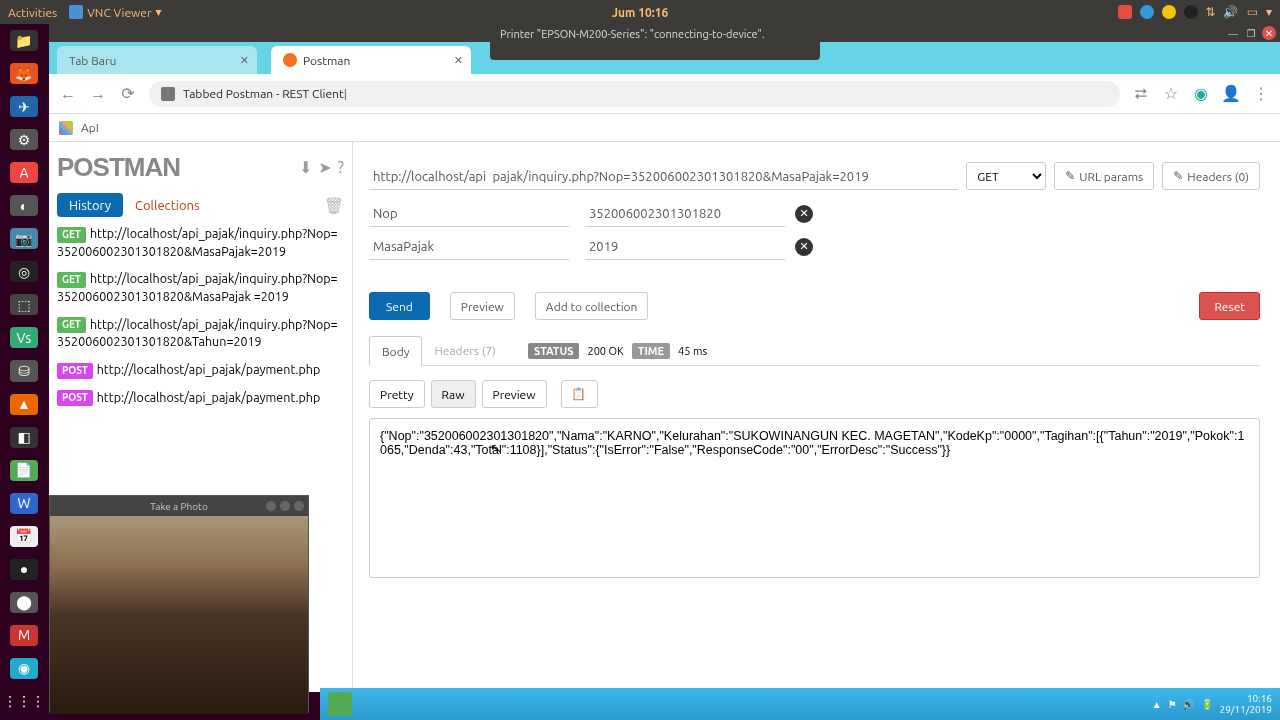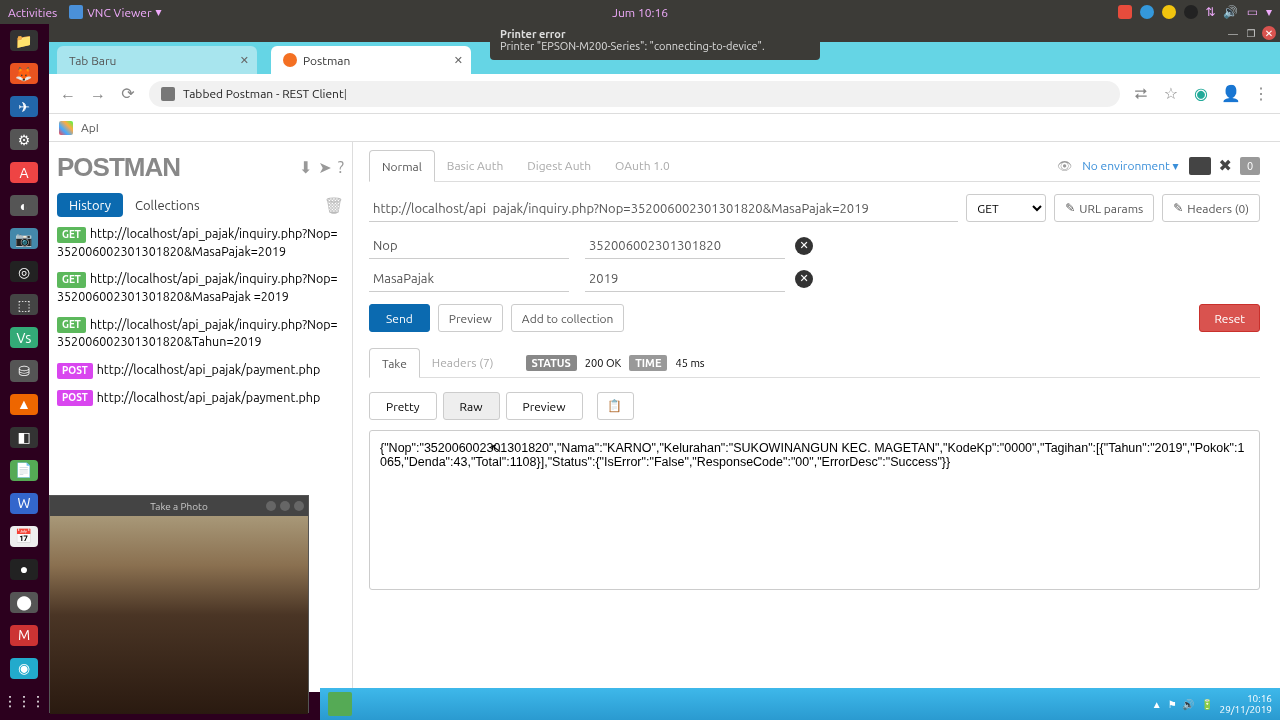--- a/index.html
+++ b/index.html
@@ -1,20 +1,20 @@
 <!DOCTYPE html>
 <html><head>
 <meta charset="utf-8">
 <style>
 *{box-sizing:border-box;margin:0;padding:0;font-family:Ubuntu,Arial,sans-serif}
 body{width:1280px;height:720px;overflow:hidden;background:#2c001e;position:relative}
-.topbar{height:24px;background:#3c3b37;color:#f0abfc;font-size:12px;display:flex;align-items:center;padding:0 8px}
+.topbar{height:24px;background:#3c3b37;color:#fdba74;font-size:12px;display:flex;align-items:center;padding:0 8px}
 .topbar .activities{margin-right:12px}
 .topbar .app-ind{display:flex;align-items:center;gap:4px}
-.topbar .clock{position:absolute;left:50%;transform:translateX(-50%);font-weight:400}
+.topbar .clock{position:absolute;left:50%;transform:translateX(-50%);font-weight:700}
 .topbar .sys{margin-left:auto;display:flex;gap:8px;align-items:center}
 .sys .dot{width:14px;height:14px;border-radius:3px}
 .launcher{position:absolute;left:0;top:24px;width:48px;height:696px;background:#2c001e;display:flex;flex-direction:column;align-items:center;padding-top:6px;gap:12px}
 .launcher .licon{width:28px;height:28px;border-radius:4px;display:flex;align-items:center;justify-content:center;font-size:14px;color:#fff}
 .window{position:absolute;left:49px;top:24px;width:1231px;height:668px;background:#fff;display:flex;flex-direction:column}
 .win-title{height:18px;background:#3c3b37;display:flex;justify-content:flex-end;align-items:center;padding:0 4px;gap:4px}
 .win-title .wbtn{width:14px;height:14px;font-size:10px;color:#ccc;display:flex;align-items:center;justify-content:center;cursor:pointer}
 .win-title .wbtn.close{background:#d9534f;border-radius:7px;color:#fff}
 .notif{position:absolute;left:490px;top:24px;z-index:10;width:330px;height:36px;background:#3c3b37;color:#ddd;font-size:11px;padding:4px 10px;border-radius:0 0 4px 4px}
 .notif .ntitle{font-weight:600}
@@ -32,21 +32,21 @@
 .bookbar{height:28px;border-bottom:1px solid #ddd;display:flex;align-items:center;padding:0 10px;font-size:12px;color:#555;gap:8px}
 .bookbar .grid-ico{width:14px;height:14px;background:linear-gradient(45deg,#f44,#4af,#fa4,#4f4);border-radius:2px}
 .content{flex:1;display:flex;overflow:hidden}
 .sidebar{width:304px;border-right:1px solid #ddd;padding:10px 8px;overflow:auto}
 .pm-logo{font-size:26px;font-weight:800;color:#888;letter-spacing:-1px;font-family:Arial}
 .side-top{display:flex;align-items:center;justify-content:space-between;margin-bottom:10px}
 .side-top .icons{display:flex;gap:6px;color:#999}
 .side-tabs{display:flex;align-items:center;margin-bottom:8px}
 .side-tab{padding:5px 12px;font-size:13px;border-radius:4px;cursor:pointer}
 .side-tab.active{background:#0b6ab0;color:#fff}
-.side-tab.inactive{color:#404040}
+.side-tab.inactive{color:#c2410c}
 .trash{margin-left:auto;color:#bbb;cursor:pointer}
 .hist-item{font-size:12.5px;line-height:1.4;margin-bottom:10px;word-break:break-all;cursor:pointer}
 .badge{display:inline-block;font-size:10px;font-weight:700;padding:1px 5px;border-radius:2px;color:#fff;margin-right:4px;vertical-align:middle}
 .badge.get{background:#5cb85c}
 .badge.post{background:#d946ef}
 .main{flex:1;padding:8px 20px 8px 16px;overflow:auto;position:relative}
 .req-tabs{display:flex;align-items:center;border-bottom:1px solid #ddd;height:32px;font-size:12px}
 .req-tab{padding:0 12px;height:32px;display:flex;align-items:center;color:#aaa;cursor:pointer}
 .req-tab.active{border:1px solid #ccc;border-bottom:1px solid #fff;margin-bottom:-1px;color:#555;border-radius:4px 4px 0 0}
 .env-area{margin-left:auto;display:flex;align-items:center;gap:10px}
@@ -58,32 +58,32 @@
 .url-input{flex:1;border:none;border-bottom:1px solid #ccc;padding:6px 4px;font-size:13px;color:#555;outline:none}
 .method-sel{width:80px;height:28px;border:1px solid #ccc;border-radius:3px;font-size:12px;padding:0 6px;background:#fff}
 .btn{height:28px;padding:0 10px;border:1px solid #ccc;border-radius:3px;background:#fff;font-size:12px;color:#555;cursor:pointer;display:flex;align-items:center;gap:4px}
 .params{margin-top:10px}
 .param-row{display:flex;align-items:center;margin-bottom:6px}
 .param-row input{border:none;border-bottom:1px solid #ccc;padding:6px 4px;font-size:13px;color:#555;outline:none}
 .param-row .pk{width:200px;margin-right:16px}
 .param-row .pv{width:200px}
 .param-row .del{margin-left:10px;width:18px;height:18px;border-radius:9px;background:#333;color:#fff;font-size:11px;display:flex;align-items:center;justify-content:center;cursor:pointer}
 .param-row.empty input{color:#aaa}
-.action-row{display:flex;gap:8px;margin-top:12px;align-items:center}
+.action-row{display:flex;gap:20px;margin-top:32px;align-items:center}
 .btn.primary{background:#0b6ab0;color:#fff;border-color:#0b6ab0;padding:0 16px}
 .btn.danger{background:#d9534f;color:#fff;border-color:#c9302c;margin-left:auto;padding:0 14px}
 .resp-tabs{display:flex;align-items:center;border-bottom:1px solid #ddd;margin-top:16px;height:30px;font-size:12px}
 .resp-tab{padding:0 12px;height:30px;display:flex;align-items:center;color:#aaa;cursor:pointer}
 .resp-tab.active{border:1px solid #ccc;border-bottom:1px solid #fff;margin-bottom:-1px;color:#555;border-radius:4px 4px 0 0}
 .resp-tab .ct{color:#aaa}
 .status-area{margin-left:20px;display:flex;gap:8px;align-items:center;font-size:11px}
 .lbl{background:#888;color:#fff;padding:2px 6px;border-radius:2px;font-weight:600}
 .lbl.time{background:#999}
 .view-btns{display:flex;gap:6px;margin-top:14px}
-.vbtn{padding:6px 16px;border:1px solid #ccc;border-radius:3px;font-size:12px;cursor:pointer;background:#fff}
+.vbtn{padding:6px 10px;border:1px solid #ccc;border-radius:3px;font-size:12px;cursor:pointer;background:#fff}
 .vbtn.active{background:#eee}
 .vbtn.ico{padding:6px 10px;margin-left:8px}
 .resp-body{margin-top:10px;border:1px solid #ccc;border-radius:3px;padding:10px;font-size:12.5px;font-family:Arial;min-height:160px;word-break:break-all}
 .webcam{position:absolute;left:49px;top:495px;width:260px;height:218px;background:#333;border:1px solid #555;z-index:20}
 .webcam .whead{height:20px;background:#444;color:#ccc;font-size:10px;display:flex;align-items:center;justify-content:center;position:relative}
 .webcam .wctrl{position:absolute;right:4px;display:flex;gap:4px}
 .webcam .wctrl span{width:10px;height:10px;background:#666;border-radius:5px}
 .webcam .wimg{height:198px;background:linear-gradient(180deg,#a89878 0%,#8a7050 25%,#4a3525 50%,#2a1a10 100%);position:relative}
 .taskbar{position:absolute;left:320px;bottom:0;width:960px;height:32px;background:linear-gradient(#3eb8ea,#2a9ad0);display:flex;align-items:center;padding:0 8px}
 .taskbar .ticon{width:24px;height:24px;background:#fff3;border-radius:2px;margin-right:6px}
@@ -130,21 +130,20 @@
   <div class="licon" style="background:#36c">W</div>
   <div class="licon" style="background:#eee;color:#333">📅</div>
   <div class="licon" style="background:#222">●</div>
   <div class="licon" style="background:#555">⬤</div>
   <div class="licon" style="background:#c33">M</div>
   <div class="licon" style="background:#2ac">◉</div>
   <div class="licon" style="margin-top:auto;margin-bottom:8px">⋮⋮⋮</div>
 </div>
 
 <div class="notif">
-  <div class="ntitle">Printer error</div>
   <div>Printer "EPSON-M200-Series": "connecting-to-device".</div>
 </div>
 
 <div class="window">
   <div class="win-title">
     <span class="wbtn">—</span>
     <span class="wbtn">❐</span>
     <span class="wbtn close">✕</span>
   </div>
   <div class="tabs">
@@ -194,35 +193,20 @@
         <span class="trash">🗑</span>
       </div>
       <div class="hist-item"><span class="badge get">GET</span><span>http://localhost/api_pajak/inquiry.php?Nop=352006002301301820&amp;MasaPajak=2019</span></div>
       <div class="hist-item"><span class="badge get">GET</span><span>http://localhost/api_pajak/inquiry.php?Nop=352006002301301820&amp;MasaPajak =2019</span></div>
       <div class="hist-item"><span class="badge get">GET</span><span>http://localhost/api_pajak/inquiry.php?Nop=352006002301301820&amp;Tahun=2019</span></div>
       <div class="hist-item"><span class="badge post">POST</span><span>http://localhost/api_pajak/payment.php</span></div>
       <div class="hist-item"><span class="badge post">POST</span><span>http://localhost/api_pajak/payment.php</span></div>
     </div>
 
     <div class="main">
-      <div class="req-tabs">
-        <div class="req-tab active">Normal</div>
-        <div class="req-tab">Basic Auth</div>
-        <div class="req-tab">Digest Auth</div>
-        <div class="req-tab">OAuth 1.0</div>
-        <div class="env-area">
-          <span style="color:#999">👁</span>
-          <span class="env-link"><span>No environment</span> ▾</span>
-          <div class="env-icons">
-            <span class="ei"></span>
-            <span style="color:#444;font-size:16px">✖</span>
-            <span class="env-badge">0</span>
-          </div>
-        </div>
-      </div>
 
       <div class="url-row">
         <input class="url-input" value="http://localhost/api_pajak/inquiry.php?Nop=352006002301301820&amp;MasaPajak=2019" style="">
         <select class="method-sel"><option>GET</option></select>
         <button class="btn">✎ <span>URL params</span></button>
         <button class="btn">✎ <span>Headers (0)</span></button>
       </div>
 
       <div class="params">
         <div class="param-row">
@@ -238,21 +222,21 @@
       </div>
 
       <div class="action-row">
         <button class="btn primary">Send</button>
         <button class="btn">Preview</button>
         <button class="btn">Add to collection</button>
         <button class="btn danger">Reset</button>
       </div>
 
       <div class="resp-tabs">
-        <div class="resp-tab active">Take</div>
+        <div class="resp-tab active">Body</div>
         <div class="resp-tab">
             <span class="ct">Headers (7)</span>
           </div>
         <div class="status-area">
           <span class="lbl">STATUS</span>
           <span>200 OK</span>
           <span class="lbl time">TIME</span>
           <span>45 ms</span>
         </div>
       </div>

